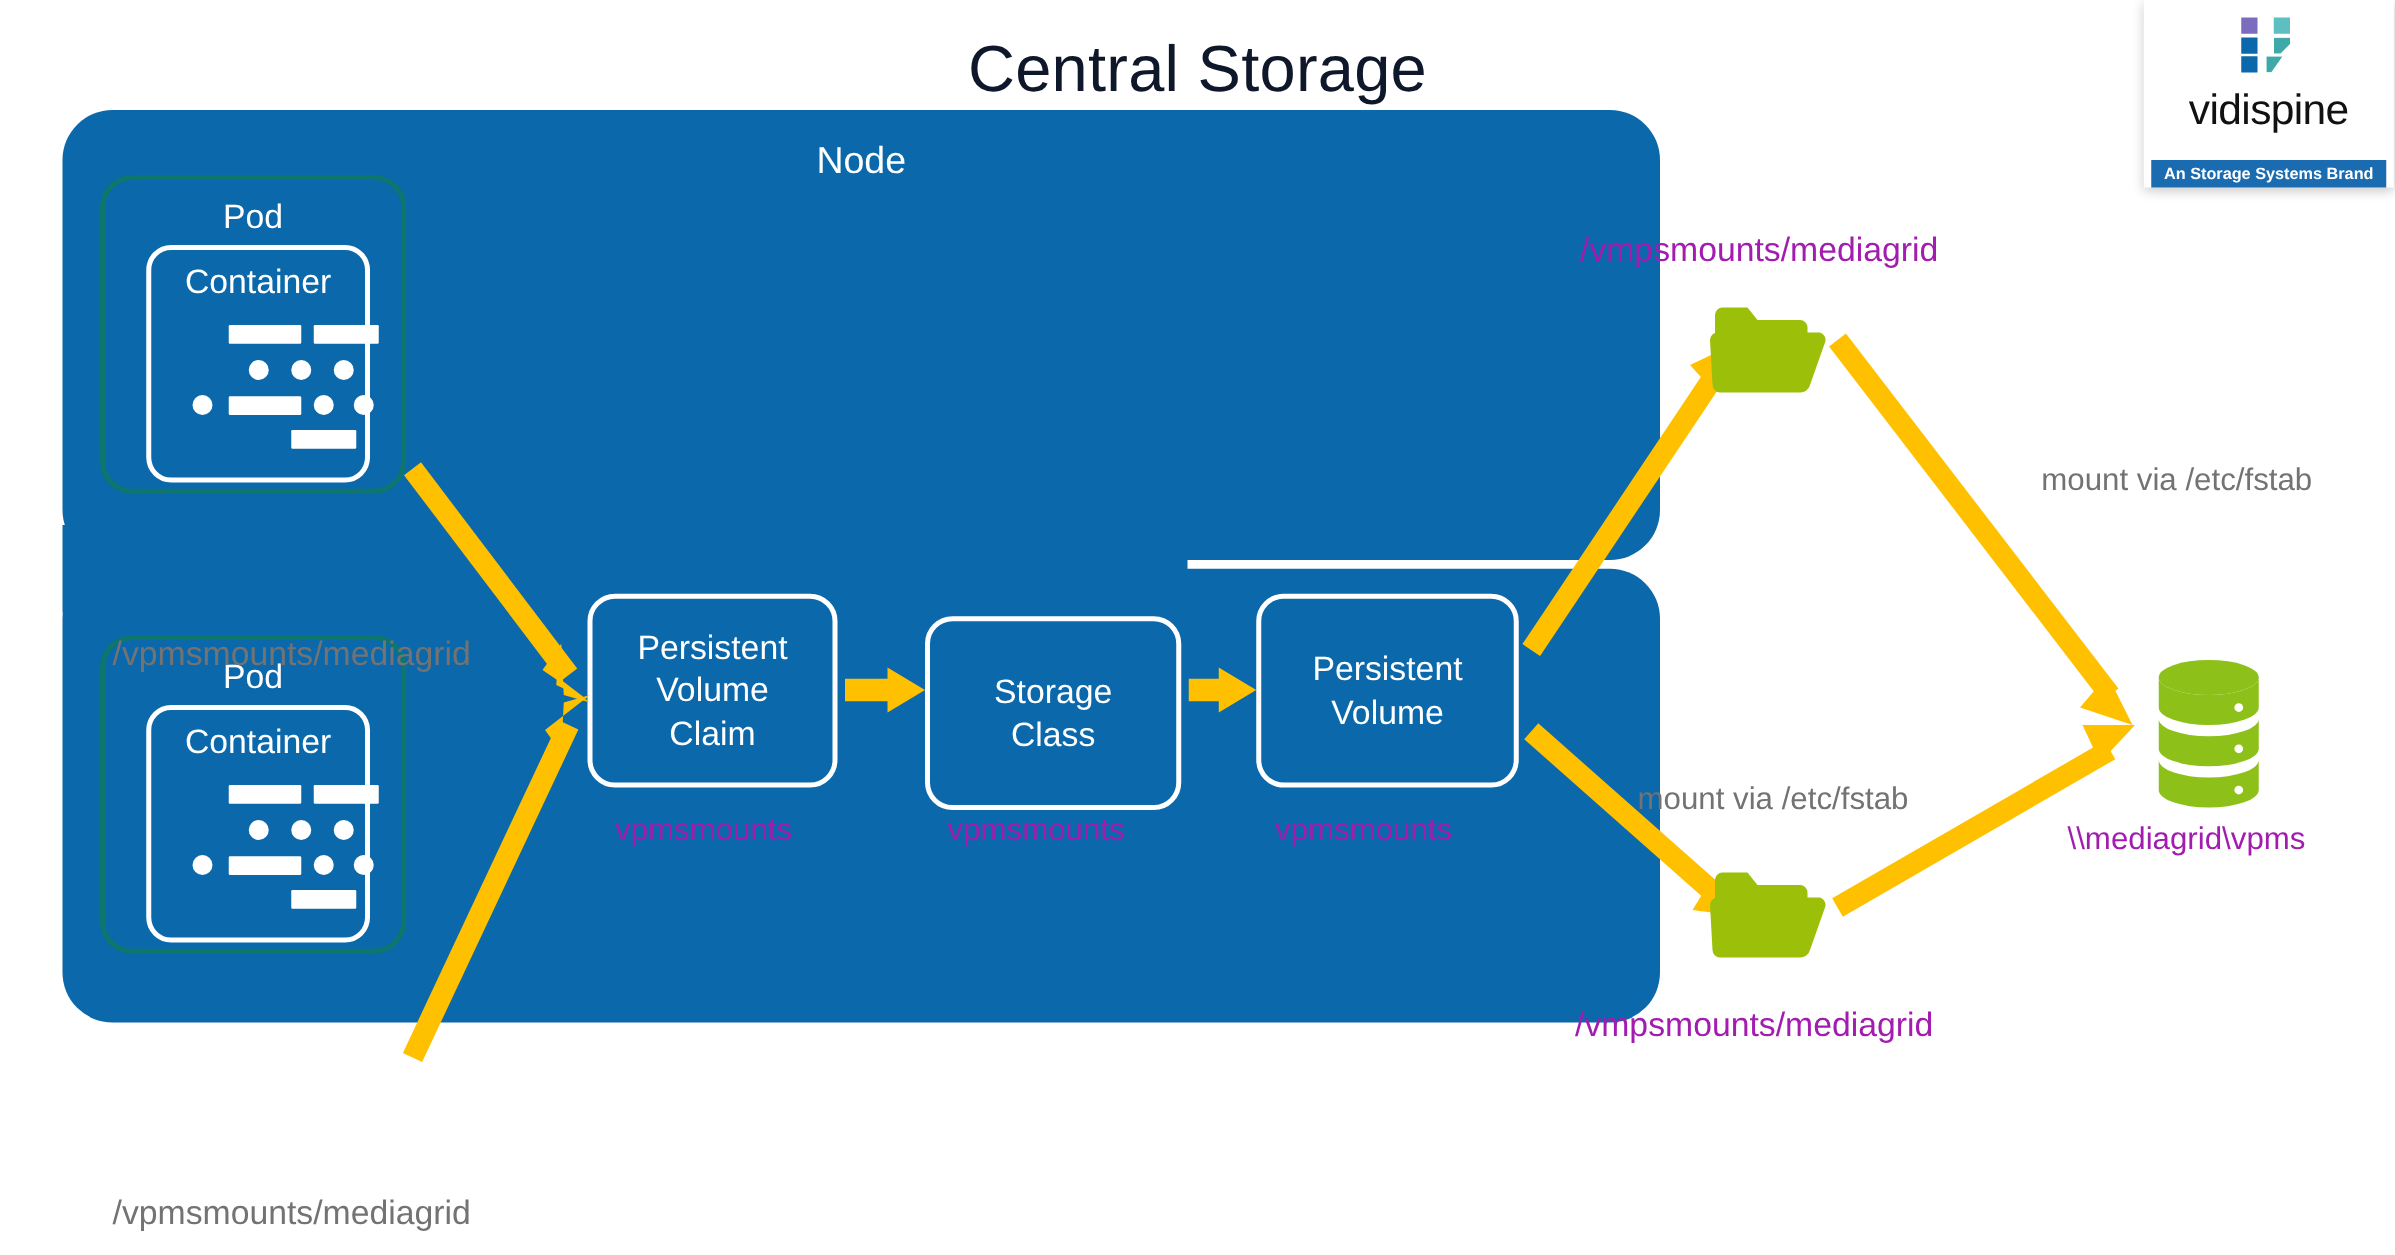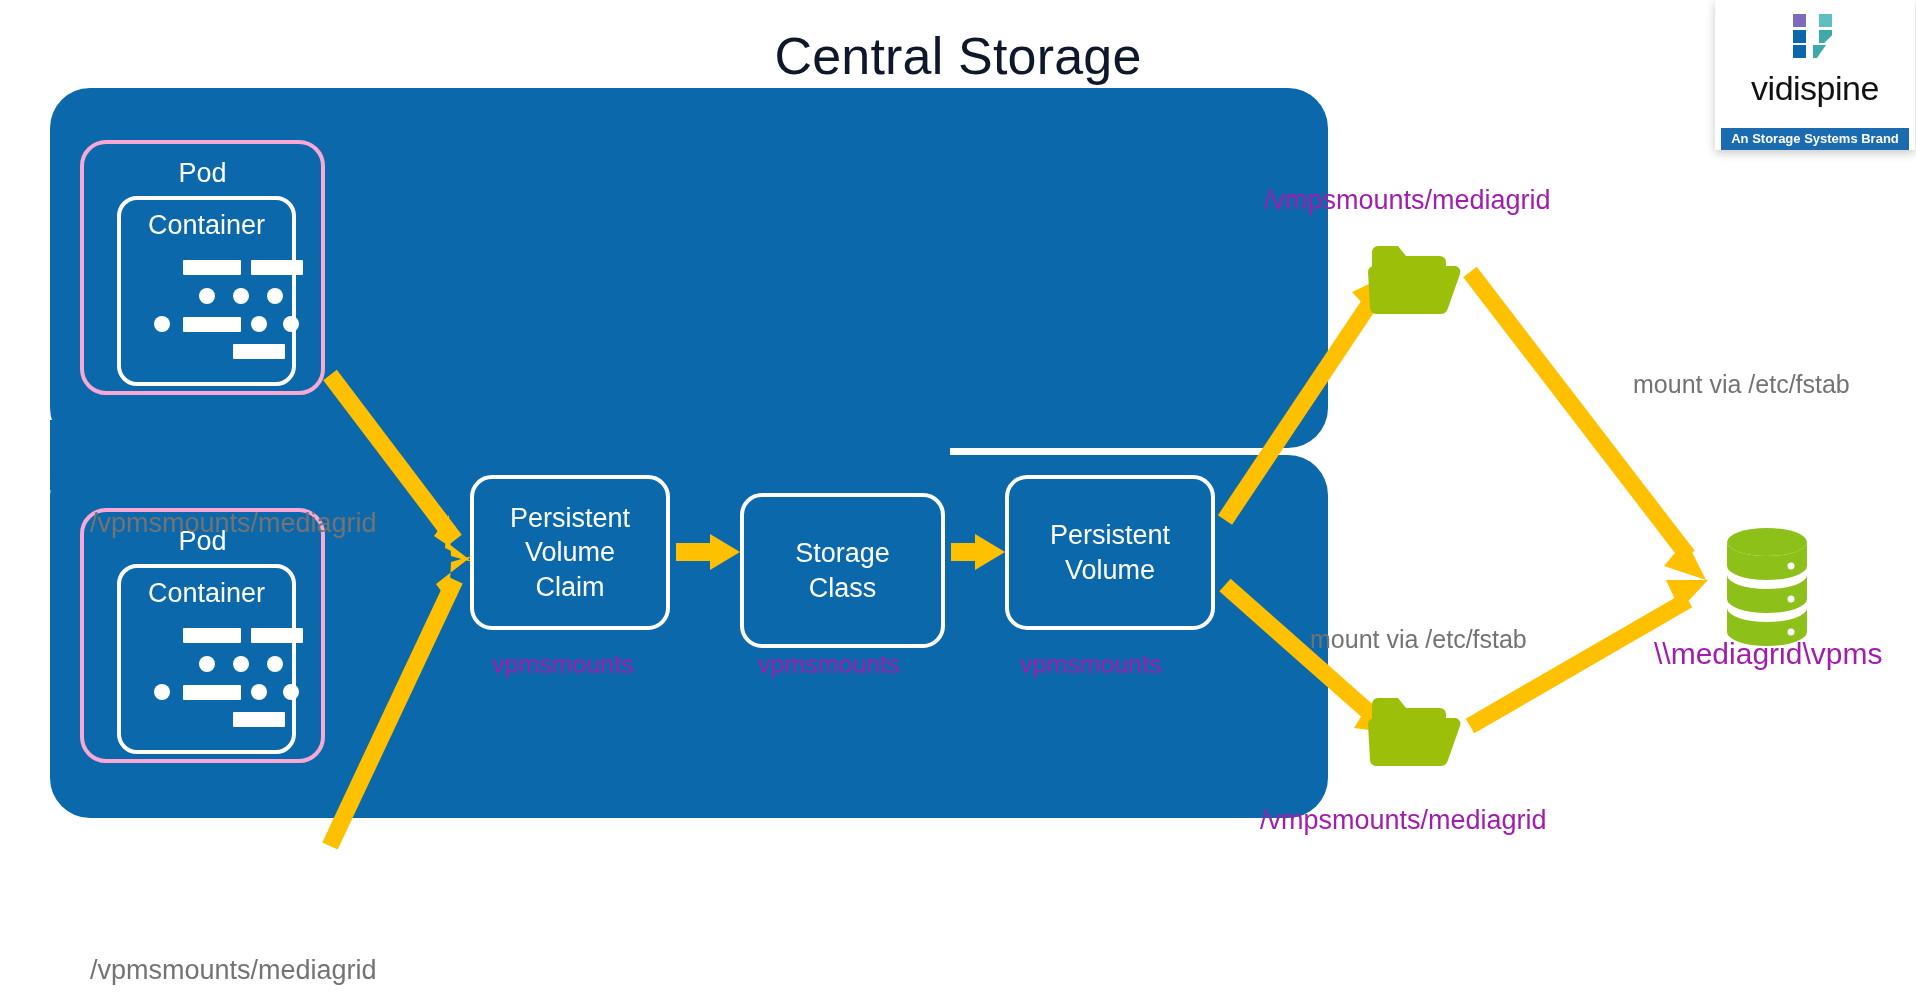--- a/index.html
+++ b/index.html
@@ -54,21 +54,21 @@
   #node-bridge{
     left:50px;top:420px;width:900px;height:70px;border-radius:0;
   }
   #node-label{
     position:absolute;left:50px;top:112px;width:1278px;text-align:center;
     color:#ffffff;font-size:30px;
   }
 
   
   .pod{
-    position:absolute;border:4px solid #f9a8d4;border-radius:26px;
+    position:absolute;border:4px solid #0f766e;border-radius:26px;
     box-sizing:border-box;
   }
   .pod-label{
     position:absolute;left:0;width:100%;text-align:center;
     color:#ffffff;font-size:27px;top:14px;
   }
   .container-box{
     position:absolute;border:4px solid #ffffff;border-radius:20px;
     box-sizing:border-box;
   }
@@ -104,21 +104,21 @@
 
   #lbl-pod1-path{left:90px;top:508px;font-size:27px;}
   #lbl-pod2-path{left:90px;top:955px;font-size:27px;}
   #lbl-pvc{left:492px;top:650px;font-size:25px;}
   #lbl-sc{left:758px;top:650px;font-size:25px;}
   #lbl-pv{left:1020px;top:650px;font-size:25px;}
   #lbl-folder-top{left:1264px;top:185px;font-size:27px;}
   #lbl-folder-bottom{left:1260px;top:805px;font-size:27px;}
   #lbl-mount-top{left:1633px;top:370px;font-size:25px;}
   #lbl-mount-bottom{left:1310px;top:625px;font-size:25px;}
-  #lbl-share{left:1654px;top:637px;font-size:30px;}
+  #lbl-share{left:1654px;top:657px;font-size:25px;}
 
   
   #overlay{position:absolute;left:0;top:0;width:1916px;height:1004px;pointer-events:none;}
 </style>
 </head>
 <body>
 
 <div id="stage">
 
   <div id="page-title">Central Storage</div>
@@ -132,20 +132,21 @@
       <span class="sq" style="left:0px;top:31px;background:#0b68ab;"></span>
       <span class="sq" style="left:20px;top:31px;background:#3fa8a8;clip-path:polygon(0 0,100% 0,30% 100%,0 100%);"></span>
     </div>
     <div id="logo-wordmark">vidispine</div>
     <div id="logo-tagline">An Storage Systems Brand</div>
   </div>
 
   <div class="node-blob" id="node-top"></div>
   <div class="node-blob" id="node-bridge"></div>
   <div class="node-blob" id="node-bottom"></div>
+  <div id="node-label">Node</div>
 
   <div class="pod" id="pod1">
     <div class="pod-label">Pod</div>
     <div class="container-box">
       <div class="container-label">Container</div>
       <div class="cicon">
         <i class="bar" style="left:32px;top:0px;width:58px;"></i>
         <i class="bar" style="left:100px;top:0px;width:52px;"></i>
         <i class="dot" style="left:48px;top:28px;"></i>
         <i class="dot" style="left:82px;top:28px;"></i>

